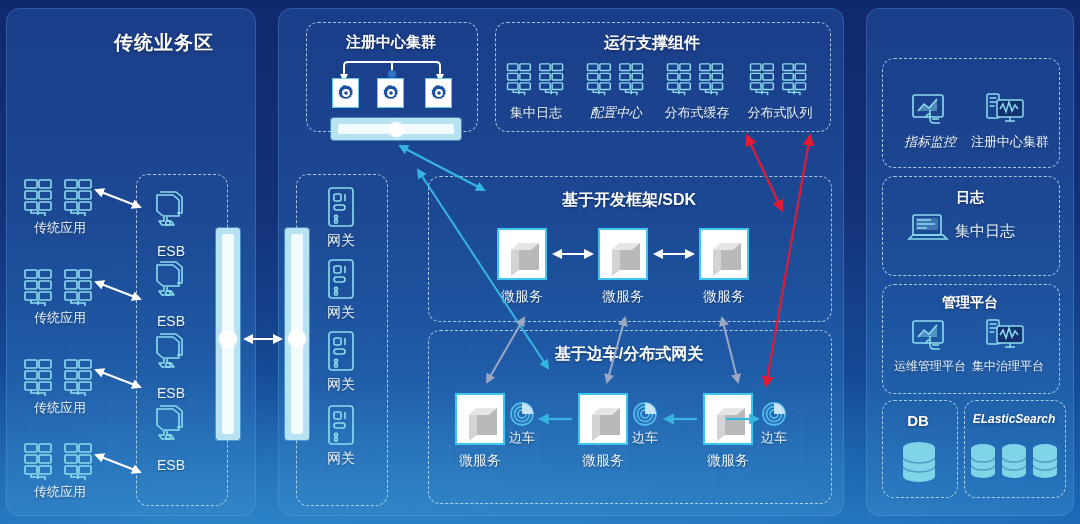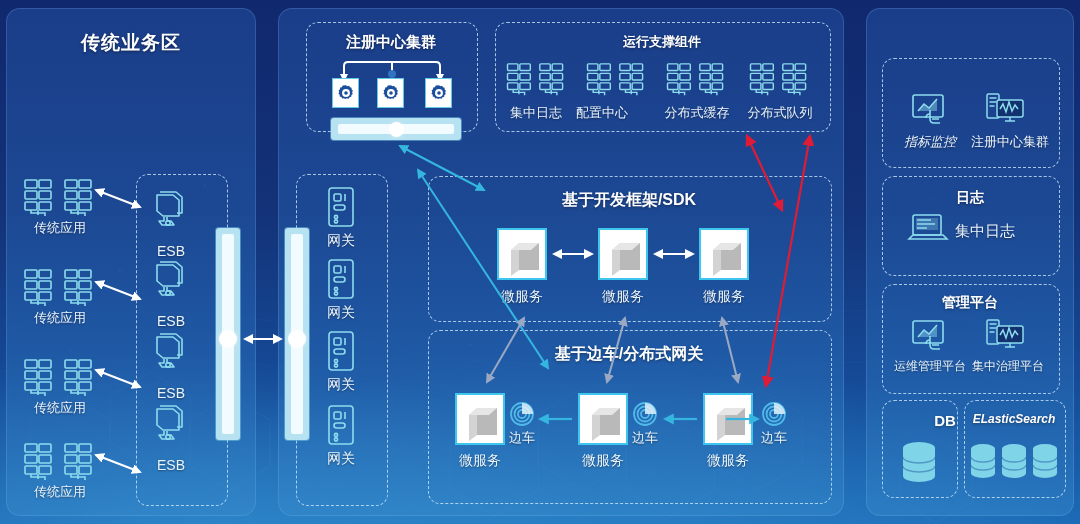--- a/index.html
+++ b/index.html
@@ -23,20 +23,21 @@
   .panel{
     position:absolute;
     border-radius:14px;
     background:linear-gradient(180deg, rgba(34,78,160,0.55) 0%, rgba(40,104,182,0.48) 60%, rgba(56,140,205,0.42) 100%);
     box-shadow:inset 0 0 0 1px rgba(130,190,240,0.22);
   }
   .panel-title{
     position:absolute;left:0;right:0;text-align:center;
     color:#ffffff;font-weight:bold;letter-spacing:1px;
     text-shadow:0 1px 3px rgba(0,0,0,.45);
+    padding-left:33px;
   }
   .dashbox{
     position:absolute;
     border:1.6px dashed rgba(205,232,250,0.80);
     border-radius:12px;
   }
   .box-title{
     position:absolute;left:0;right:0;text-align:center;
     color:#fff;font-weight:bold;
     text-shadow:0 1px 3px rgba(0,0,0,.40);
@@ -372,21 +373,21 @@
       <circle cx="10" cy="10" r="2" fill="#1b4f9e"></circle>
     </svg>
   </div>
 
   <div class="bar" style="left:331px;top:118px;width:130px;height:22px;">
     <div class="bar-inner" style="left:7px;top:6px;width:116px;height:10px;"></div>
   </div>
   <div class="knob" style="left:389px;top:122px;width:15px;height:15px;"></div>
 
   <div class="dashbox" style="left:495px;top:22px;width:334px;height:108px;"></div>
-  <div class="box-title" style="left:495px;top:33px;width:334px;font-size:13px;">运行支撑组件</div>
+  <div class="box-title" style="left:485px;top:33px;width:334px;font-size:16px;">运行支撑组件</div>
 
   <div style="position:absolute;left:505px;top:62px;width:62px;height:40px;">
     <svg width="62" height="38" viewBox="0 0 64 40">
       <g stroke="#8ddcee" stroke-width="1.5" fill="none">
         <g>
           <rect x="2" y="2" width="11" height="7" rx="1"></rect>
             <rect x="15" y="2" width="11" height="7" rx="1"></rect>
           <rect x="2" y="12" width="11" height="7" rx="1"></rect>
             <rect x="15" y="12" width="11" height="7" rx="1"></rect>
           <rect x="2" y="22" width="11" height="7" rx="1"></rect>
@@ -424,21 +425,21 @@
             <rect x="15" y="2" width="11" height="7" rx="1"></rect>
           <rect x="2" y="12" width="11" height="7" rx="1"></rect>
             <rect x="15" y="12" width="11" height="7" rx="1"></rect>
           <rect x="2" y="22" width="11" height="7" rx="1"></rect>
             <rect x="15" y="22" width="11" height="7" rx="1"></rect>
           <path d="M14 29 v5 M8 29 v3 h12 v3"></path>
         </g>
       </g>
     </svg>
   </div>
-  <div class="lbl" style="left:563px;top:104px;width:78px;font-size:13px;">配置中心</div>
+  <div class="lbl" style="left:577px;top:104px;width:78px;font-size:13px;font-style:italic;">配置中心</div>
 
   <div style="position:absolute;left:665px;top:62px;width:62px;height:40px;">
     <svg width="62" height="38" viewBox="0 0 64 40">
       <g stroke="#8ddcee" stroke-width="1.5" fill="none">
         <g>
           <rect x="2" y="2" width="11" height="7" rx="1"></rect>
             <rect x="15" y="2" width="11" height="7" rx="1"></rect>
           <rect x="2" y="12" width="11" height="7" rx="1"></rect>
             <rect x="15" y="12" width="11" height="7" rx="1"></rect>
           <rect x="2" y="22" width="11" height="7" rx="1"></rect>
@@ -658,21 +659,21 @@
         <path d="M4.5 6 h7 M4.5 10 h7 M4.5 14 h5"></path>
         <rect x="12" y="8" width="26" height="17" rx="2" fill="#12316f"></rect>
         <path d="M15 17 l3 -5 l3 8 l3 -10 l3 9 l3 -6 l3 4"></path>
         <path d="M25 25 v4 M20 29 h10"></path>
       </g>
     </svg>
   </div>
   <div class="lbl" style="left:962px;top:358px;width:92px;font-size:12px;">集中治理平台</div>
 
   <div class="dashbox" style="left:882px;top:400px;width:74px;height:96px;"></div>
-  <div class="box-title" style="left:908px;top:412px;width:74px;font-size:15px;">DB</div>
+  <div class="box-title" style="left:881px;top:412px;width:74px;font-size:15px;">DB</div>
   <div class="icon" style="left:899px;top:440px;">
     <svg width="40" height="46" viewBox="0 0 40 46">
       <g fill="#7fd4e8">
         <ellipse cx="20" cy="8" rx="16" ry="6"></ellipse>
         <rect x="4" y="8" width="32" height="28"></rect>
         <ellipse cx="20" cy="36" rx="16" ry="6"></ellipse>
       </g>
       <g stroke="#2c6aa8" stroke-width="1.4" fill="none" opacity=".55">
         <path d="M4 17 a16 6 0 0 0 32 0"></path>
         <path d="M4 26 a16 6 0 0 0 32 0"></path>

